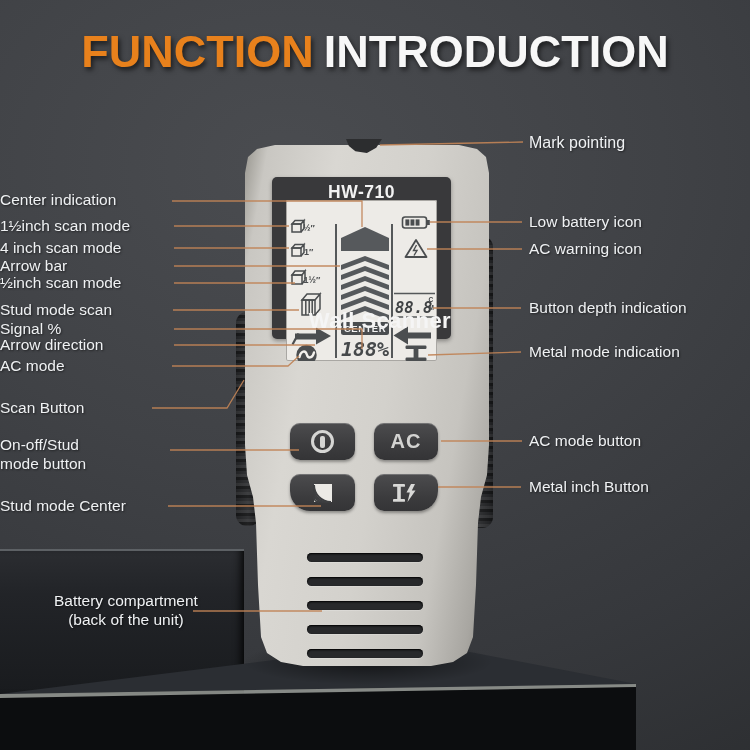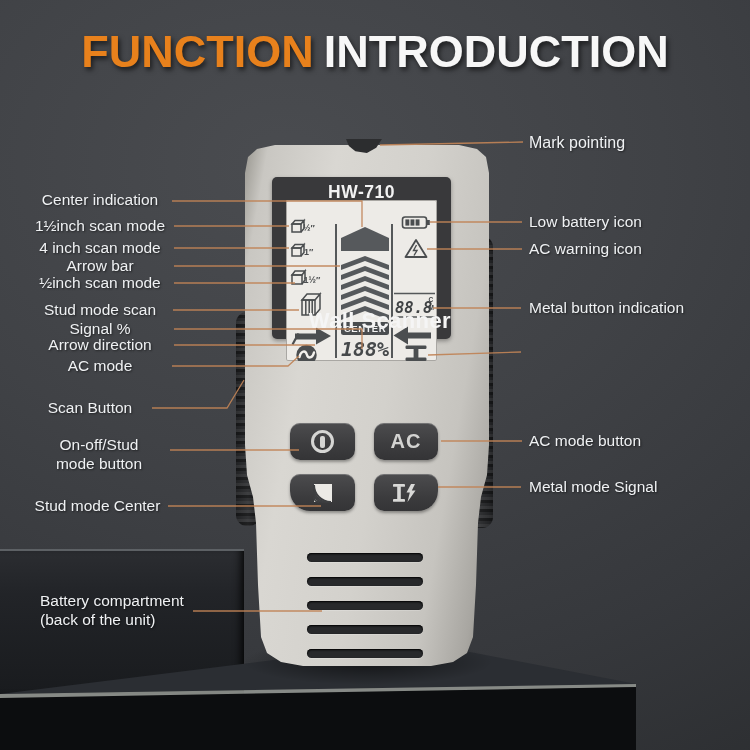--- a/index.html
+++ b/index.html
@@ -48,21 +48,21 @@
   #btnAC{left:374px;top:423px;width:64px;height:37px;color:#d3d3d1;font-size:20px;letter-spacing:1px;font-weight:600;}
   #btnStud{left:290px;top:474px;width:65px;height:37px;border-bottom-left-radius:20px;}
   #btnMetal{left:374px;top:474px;width:64px;height:37px;border-bottom-right-radius:20px;}
   .pwr{width:17px;height:17px;border:3px solid #d6d6d4;border-radius:50%;position:relative;}
   .pwr::after{content:"";position:absolute;left:6px;top:2.5px;width:4.5px;height:12px;background:#d6d6d4;border-radius:2px;}
   .slot{left:307px;width:116px;height:9px;border-radius:5px;background:#28292b;
         box-shadow:inset 0 1px 2px #000, 0 1px 0 rgba(255,255,255,.18);}
   
   .lbl{color:#eff1f3;font-size:15.5px;line-height:1.22;white-space:pre-line;
        text-shadow:1px 1px 2px rgba(0,0,0,.5);transform:translateY(-50%);}
-  .lblL{left:16px;width:168px;text-align:center;}
+  .lblL{left:0;width:168px;text-align:left;}
   .lblR{left:529px;text-align:left;white-space:nowrap;}
   svg text{font-family:"Liberation Sans", sans-serif;}
   .seg{font-family:"DejaVu Sans Mono", monospace;font-weight:bold;font-style:italic;}
 </style>
 </head>
 <body>
 
 <div id="stage">
 
   <div class="abs" id="riser"></div>
@@ -233,27 +233,28 @@
   <div class="abs lbl lblL" style="top:266px">Arrow bar</div>
   <div class="abs lbl lblL" style="top:283px">½inch scan mode</div>
   <div class="abs lbl lblL" style="top:310px">Stud mode scan</div>
   <div class="abs lbl lblL" style="top:329px">Signal %</div>
   <div class="abs lbl lblL" style="top:366px">AC mode</div>
   <div class="abs lbl lblL" style="top:345px">Arrow direction</div>
   <div class="abs lbl lblL" style="top:455px;width:166px">On-off/Stud
 mode button</div>
   <div class="abs lbl lblL" style="top:408px;width:148px">Scan Button</div>
   <div class="abs lbl lblL" style="top:506px;width:163px">Stud mode Center</div>
-  <div class="abs lbl" style="left:40px;top:611px;text-align:left">Battery compartment
+  <div class="abs lbl" style="left:54px;top:611px;text-align:center">Battery compartment
 (back of the unit)</div>
 
   <div class="abs lbl lblR" style="top:143px;font-size:16px">Mark pointing</div>
   <div class="abs lbl lblR" style="top:222px">Low battery icon</div>
   <div class="abs lbl lblR" style="top:249px">AC warning icon</div>
-  <div class="abs lbl lblR" style="top:308px">Metal button indication</div>
+  <div class="abs lbl lblR" style="top:308px">Button depth indication</div>
+  <div class="abs lbl lblR" style="top:352px">Metal mode indication</div>
   <div class="abs lbl lblR" style="top:441px">AC mode button</div>
-  <div class="abs lbl lblR" style="top:487px">Metal mode Signal</div>
+  <div class="abs lbl lblR" style="top:487px">Metal inch Button</div>
 
   <div class="abs" id="title">
     <span class="hl">FUNCTION</span><span class="rest">INTRODUCTION</span>
   </div>
 
 </div>
 
 </body></html>

